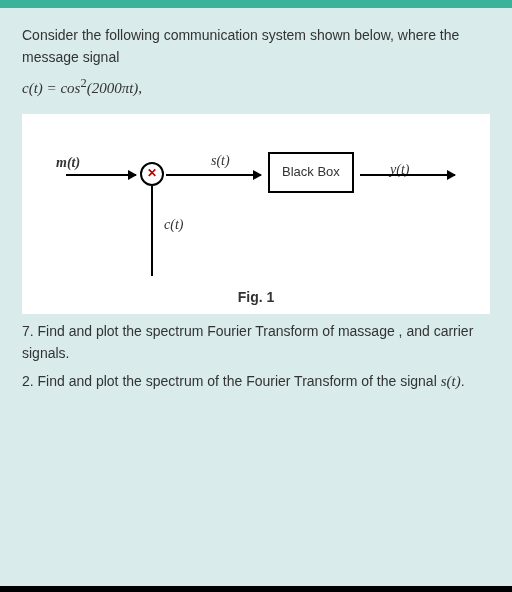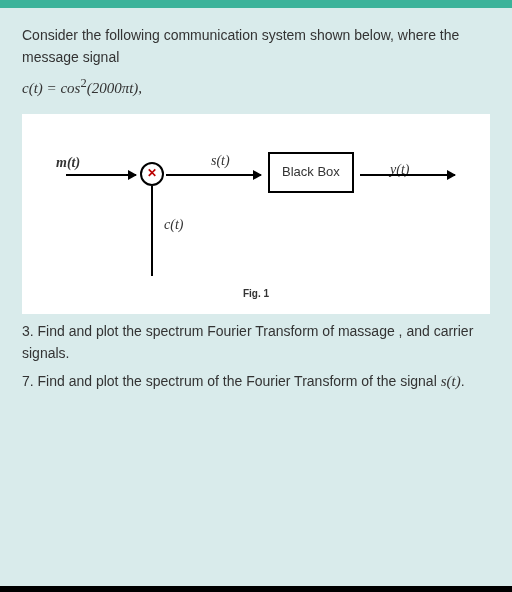--- a/index.html
+++ b/index.html
@@ -84,21 +84,21 @@
     background: #fff;
   }
   .vline {
     position: absolute;
     width: 2px;
     background: #000;
   }
   .fig-caption {
     text-align: center;
     font-weight: 600;
-    font-size: 10px;
+    font-size: 14px;
     margin-top: 4px;
   }
   .footer {
     position: absolute;
     bottom: 0;
     left: 0;
     width: 100%;
     height: 6px;
     background: #000;
   }
@@ -150,21 +150,21 @@
 
       <div class="sig" style="left:354px; top:18px;margin-top:9px;">
         <span class="mi">y(t)</span>
       </div>
       <div class="arrow" style="left:324px; top:42px; width:95px;"></div>
 
     </div>
     <div class="fig-caption">Fig. 1</div>
   </div>
 
-  <p>3. Find and plot the spectrum Fourier Transform of massage , and carrier signals.</p>
+  <p>7. Find and plot the spectrum Fourier Transform of massage , and carrier signals.</p>
 
   <p>
-    <span>7. Find and plot the spectrum of the Fourier Transform of the signal </span><span class="math mi">s(t)</span><span>.</span>
+    <span>2. Find and plot the spectrum of the Fourier Transform of the signal </span><span class="math mi">s(t)</span><span>.</span>
   </p>
 
 </div>
 
 <div class="footer"></div>
 
 </body></html>

